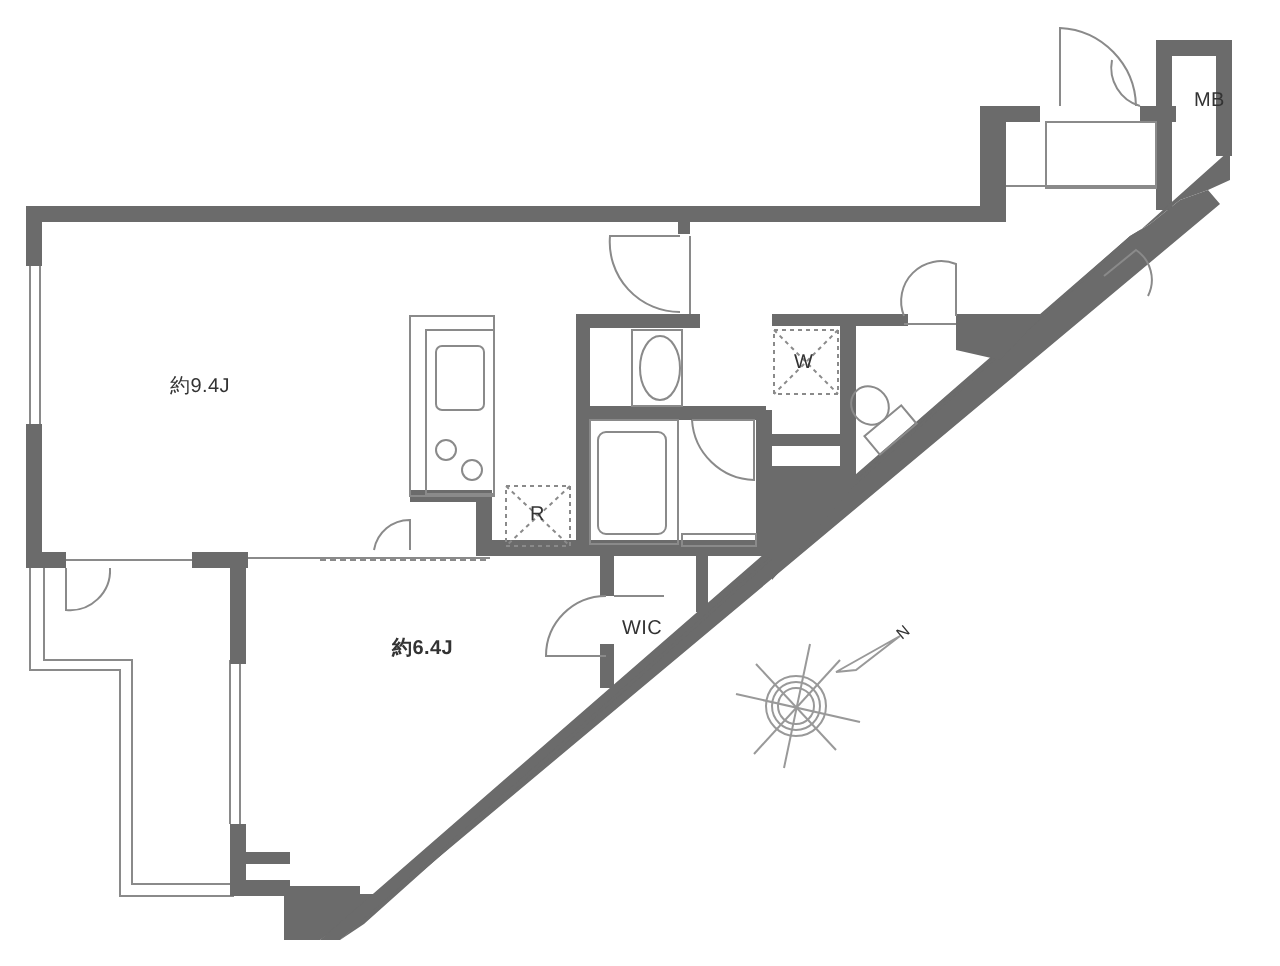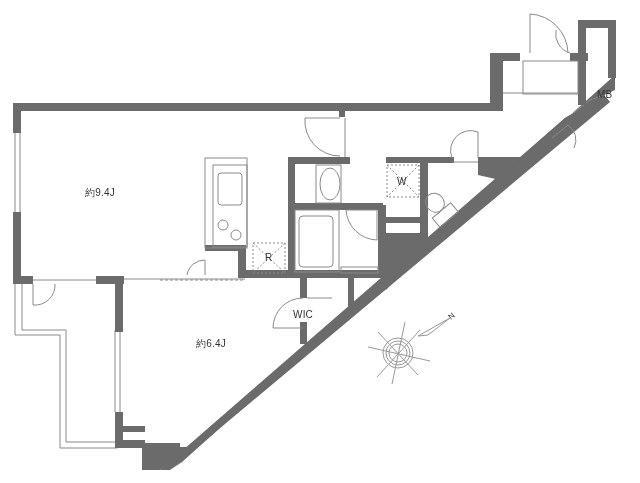--- a/index.html
+++ b/index.html
@@ -136,17 +136,17 @@
     <line x1="368" y1="347" x2="430" y2="361"></line>
     <line x1="405" y1="322" x2="392" y2="384"></line>
     <line x1="377" y1="377" x2="420" y2="330"></line>
     <line x1="378" y1="332" x2="418" y2="375"></line>
     <polygon points="418,336 450,318 428,335"></polygon>
   </g>
   <text x="451" y="320" font-size="8" fill="#333" font-family="Liberation Sans, sans-serif" transform="rotate(-40 451 320)">N</text>
 </svg>
 
 <div class="label" style="left:85px; top:186px;">約9.4J</div>
-<div class="label" style="left:196px; top:337px;">約6.4J</div>
-<div class="label" style="left:293px; top:309px;">WIC</div>
-<div class="label" style="left:597px; top:45px;margin-top:44px;">MB</div>
+<div class="label" style="left:196px; top:317px;font-weight:bold;">約6.4J</div>
+<div class="label" style="left:311px; top:309px;">WIC</div>
+<div class="label" style="left:597px; top:45px;">MB</div>
 <div class="label" style="left:397px; top:176px;">W</div>
 <div class="label" style="left:265px; top:252px;">R</div>
 
 </body></html>

